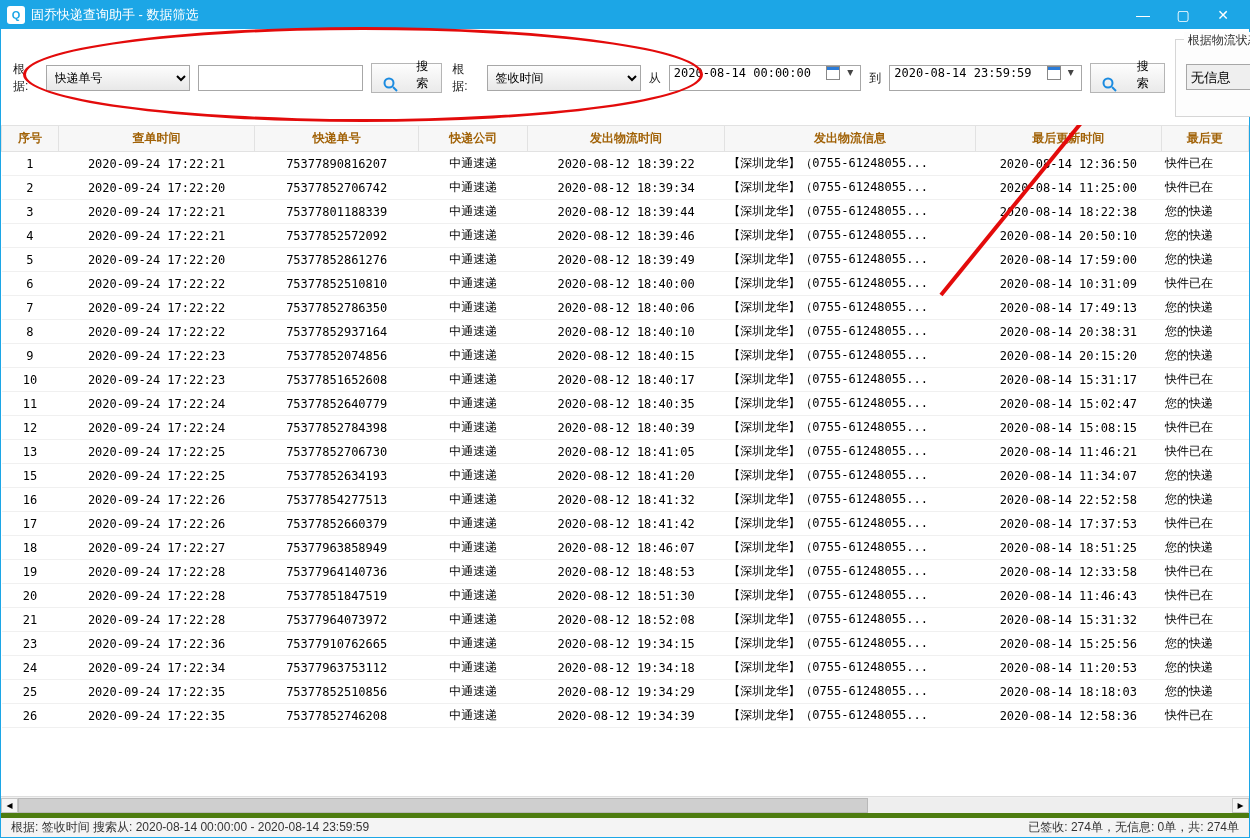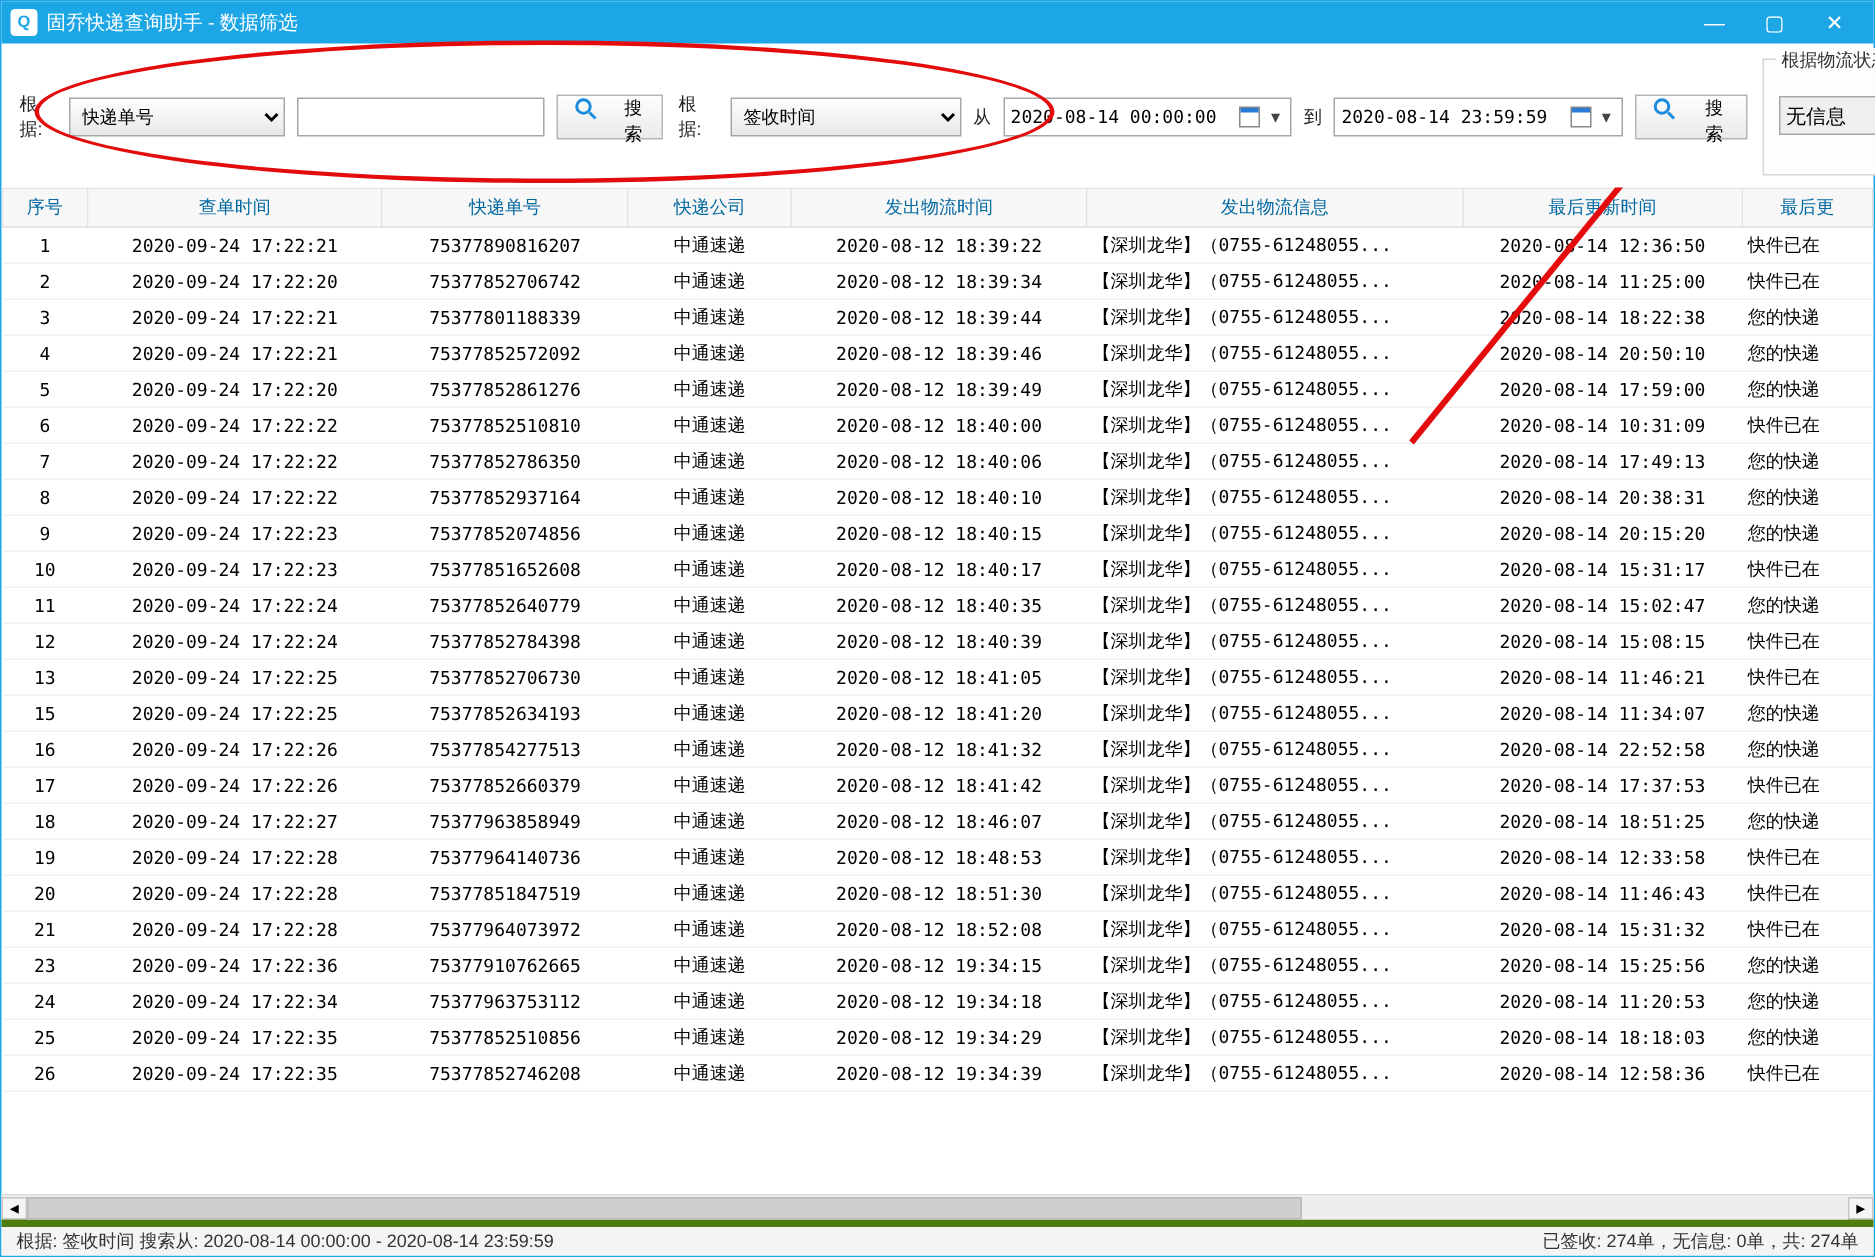--- a/index.html
+++ b/index.html
@@ -9,40 +9,40 @@
 .titlebar .app-icon { width: 18px; height: 18px; background: #fff; border-radius: 3px; margin-right: 6px; display: flex; align-items: center; justify-content: center; color: #1ca6e6; font-weight: bold; font-size: 11px; }
 .titlebar .title { flex: 1; font-size: 13px; }
 .titlebar .win-btn { width: 40px; height: 28px; display: flex; align-items: center; justify-content: center; cursor: pointer; font-size: 14px; }
 .toolbar-area { padding: 10px 12px 8px 12px; display: flex; gap: 10px; }
 .left-filters { flex: 1; display: flex; gap: 10px; position: relative; }
 .row { display: flex; align-items: center; gap: 8px; }
 .label { color: #222; }
 select.combo { height: 26px; width: 160px; background: linear-gradient(#fdfdfd,#e8e8e8); border: 1px solid #a7a7a7; padding: 0 4px; font-size: 12px; }
 input.textbox { height: 26px; border: 1px solid #a7a7a7; padding: 0 4px; font-size: 12px; background: #fff; }
 .wide-input { flex: 1; max-width: 440px; }
-.dtpick { height: 26px; width: 200px; border: 1px solid #a7a7a7; background: #fff; display: flex; align-items: center; padding: 0 4px; gap: 4px; }
+.dtpick { height: 26px; width: 200px; border: 1px solid #a7a7a7; background: #fff; display: flex; align-items: flex-start; padding: 0 4px; gap: 4px; }
 .dtpick span.val { flex: 1; font-family: Consolas, monospace; font-size: 12px; }
 .dtpick .cal { width: 14px; height: 14px; background: #fff; border: 1px solid #888; position: relative; }
 .dtpick .cal::before { content: ""; position: absolute; top: 0; left: 0; right: 0; height: 3px; background: #2a7bd8; }
 .dtpick .drop { width: 12px; height: 12px; display: flex; align-items: center; justify-content: center; color: #444; }
-.btn { height: 30px; min-width: 60px; background: linear-gradient(#fdfdfd,#eaeaea); border: 1px solid #b5b5b5; display: inline-flex; align-items: flex-start; justify-content: center; gap: 15px; padding: 0 10px; cursor: pointer; font-size: 12px; }
+.btn { height: 30px; min-width: 60px; background: linear-gradient(#fdfdfd,#eaeaea); border: 1px solid #b5b5b5; display: inline-flex; align-items: flex-end; justify-content: center; gap: 15px; padding: 0 10px; cursor: pointer; font-size: 12px; }
 .btn .ic { width: 16px; height: 16px; display: inline-flex; align-items: center; justify-content: center; }
 .search-ic svg, .confirm-ic svg, .export-ic svg, .sel-ic svg { width: 16px; height: 16px; }
 .right-panels { display: flex; gap: 10px; }
 .panel { border: 1px solid #d6d6d6; padding: 8px 10px 10px 10px; background: #fdfdfd; position: relative; }
 .panel .panel-title { position: absolute; top: -8px; left: 8px; background: #fdfdfd; padding: 0 4px; font-size: 12px; color: #333; }
 .logi-panel { width: 324px; height: 78px; display: flex; align-items: center; gap: 8px; }
 .logi-panel select { flex: 1; height: 26px; border: 1px solid #a7a7a7; }
 .side-btns { display: flex; flex-direction: row; gap: 8px; }
 .side-btns .btn { width: 140px; justify-content: center; }
 .side-btns .row2 { display: flex; gap: 8px; }
 .side-btns .row2 .btn { width: 66px; min-width: 0; }
 .table-wrap { flex: 1; overflow: hidden; position: relative; }
 .grid { width: 100%; border-collapse: collapse; table-layout: fixed; }
-.grid th { background: #f7f7f7; border: 1px solid #e2e2e2; height: 26px; font-weight: normal; font-size: 12px; color: #0369a1; text-align: center; overflow: hidden; white-space: nowrap; }
+.grid th { background: #f7f7f7; border: 1px solid #e2e2e2; height: 26px; font-weight: bold; font-size: 12px; color: #a16207; text-align: center; overflow: hidden; white-space: nowrap; }
 .grid td { border-bottom: 1px solid #f0f0f0; height: 24px; font-size: 12px; text-align: center; white-space: nowrap; overflow: hidden; text-overflow: ellipsis; padding: 0 4px; font-family: Consolas, "Microsoft YaHei", monospace; }
 .grid td.left { text-align: left; }
 .col-seq { width: 52px; }
 .col-qtime { width: 180px; }
 .col-track { width: 150px; }
 .col-co { width: 100px; }
 .col-sendtime { width: 180px; }
 .col-sendinfo { width: 230px; }
 .col-lasttime { width: 170px; }
 .col-lastinfo { width: 80px; }

